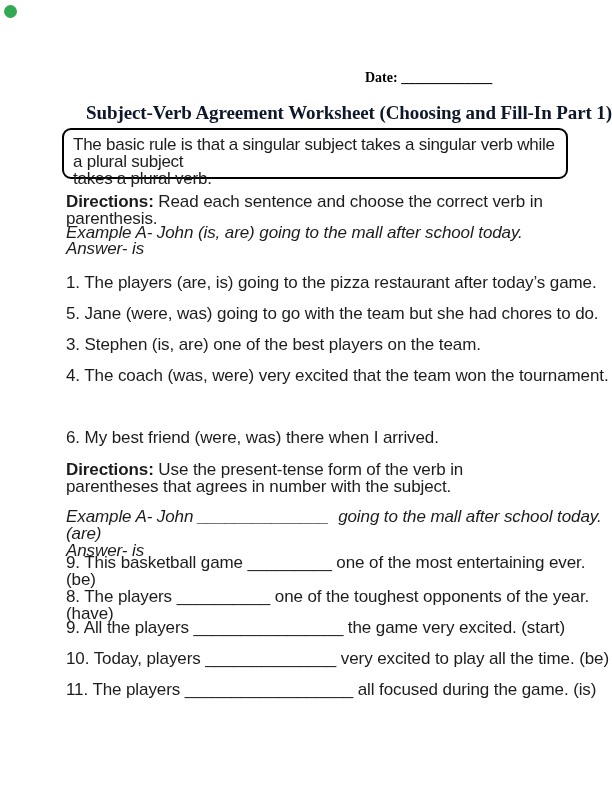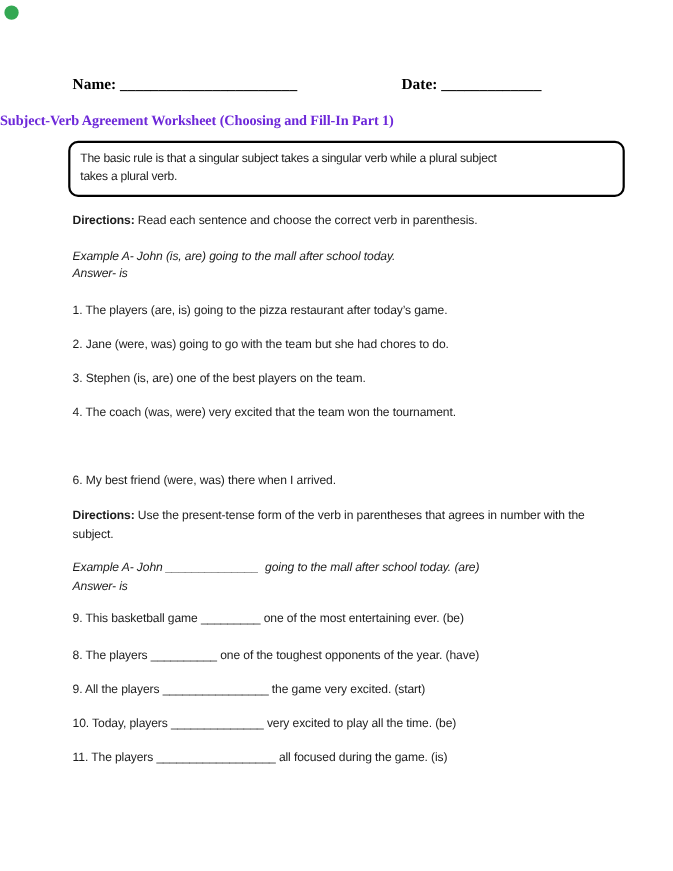--- a/index.html
+++ b/index.html
@@ -6,32 +6,32 @@
   .page {
     position:relative; width:612px; height:792px; background:#ffffff;
     font-family:"Liberation Sans", sans-serif; color:#1c1c1c; overflow:hidden;
   }
   .dot {
     position:absolute; left:4px; top:5px; width:13px; height:13px;
     border-radius:50%;
   }
   .abs { position:absolute; left:66px; }
   .line {
-    font-size:11px; letter-spacing:-0.1px; line-height:17px;
+    font-size:17px; letter-spacing:-0.1px; line-height:17px;
     white-space:pre-wrap; color:#1c1c1c;
   }
   .it { font-style:italic; }
   .serifb { font-family:"Liberation Serif", serif; font-weight:bold; color:#000; font-size:14px; }
   .hdr { position:absolute; top:70px; white-space:pre; }
   .hdr-name { left:66px; }
   .hdr-date { left:365px; }
   .title {
-    position:absolute; top:102px; left:0; width:612px; text-align:left;
-    font-family:"Liberation Serif", serif; font-weight:bold; font-size:13px;
-    letter-spacing:-0.1px; color:#6d28d9;
+    position:absolute; top:102px; left:0; width:612px; text-align:right;
+    font-family:"Liberation Serif", serif; font-weight:bold; font-size:19px;
+    letter-spacing:-0.1px; color:#0f172a;
   }
   .rulebox {
     position:absolute; top:128px; left:62px; width:506px; height:51px;
     border:2px solid #000; border-radius:9px; box-sizing:border-box;
     padding:6px 4px 6px 9px;
   }
   .rulebox .line { letter-spacing:-0.25px; line-height:17px; }
   .dir-label { font-weight:bold; }
   .dir1 { top:193px; width:490px; }
   .ex1  { top:225px; }
@@ -50,40 +50,39 @@
   .t10 { top:650px; }
   .t11 { top:681px; }
 </style>
 </head>
 <body>
 
 <div class="page">
 
   <span class="dot" style="background: rgb(52, 168, 83);"></span>
 
-  <span class="hdr hdr-name serifb"><span>Name: </span><span>_______________________</span></span>
 
   <span class="hdr hdr-date serifb"><span>Date: </span><span>_____________</span></span>
 
   <div class="title">Subject-Verb Agreement Worksheet (Choosing and Fill-In Part 1)</div>
 
   <div class="rulebox">
     <div class="line">The basic rule is that a singular subject takes a singular verb while a plural subject</div>
     <div class="line">takes a plural verb.</div>
   </div>
 
   <div class="abs line dir1"><span class="dir-label">Directions:</span><span> Read each sentence and choose the correct verb in parenthesis.</span></div>
 
   <div class="abs ex1">
     <div class="line it">Example A- John (is, are) going to the mall after school today.</div>
     <div class="line it">Answer- is</div>
   </div>
 
   <div class="abs line t1">1. The players (are, is) going to the pizza restaurant after today’s game.</div>
-  <div class="abs line t2">2. Jane (were, was) going to go with the team but she had chores to do.</div>
+  <div class="abs line t2">5. Jane (were, was) going to go with the team but she had chores to do.</div>
   <div class="abs line t3">3. Stephen (is, are) one of the best players on the team.</div>
   <div class="abs line t4">4. The coach (was, were) very excited that the team won the tournament.</div>
   <div class="abs line t6">6. My best friend (were, was) there when I arrived.</div>
 
   <div class="abs line dir2"><span class="dir-label">Directions:</span><span> Use the present-tense form of the verb in parentheses that agrees in number with the subject.</span></div>
 
   <div class="abs ex2">
     <div class="line it">Example A- John ______________  going to the mall after school today. (are)</div>
     <div class="line it">Answer- is</div>
   </div>

